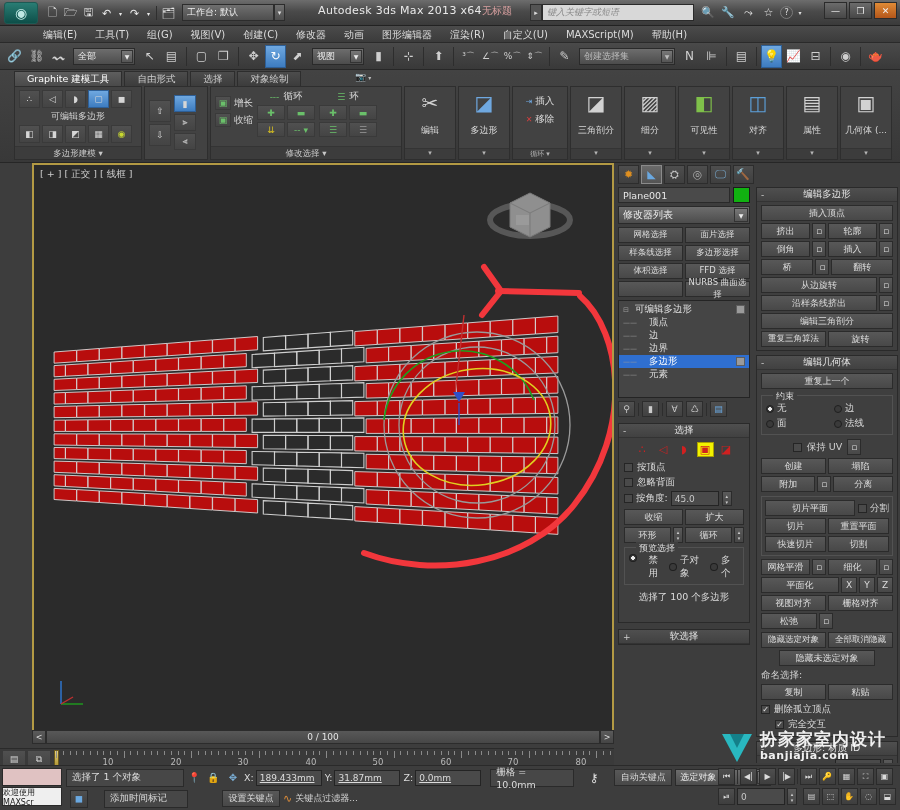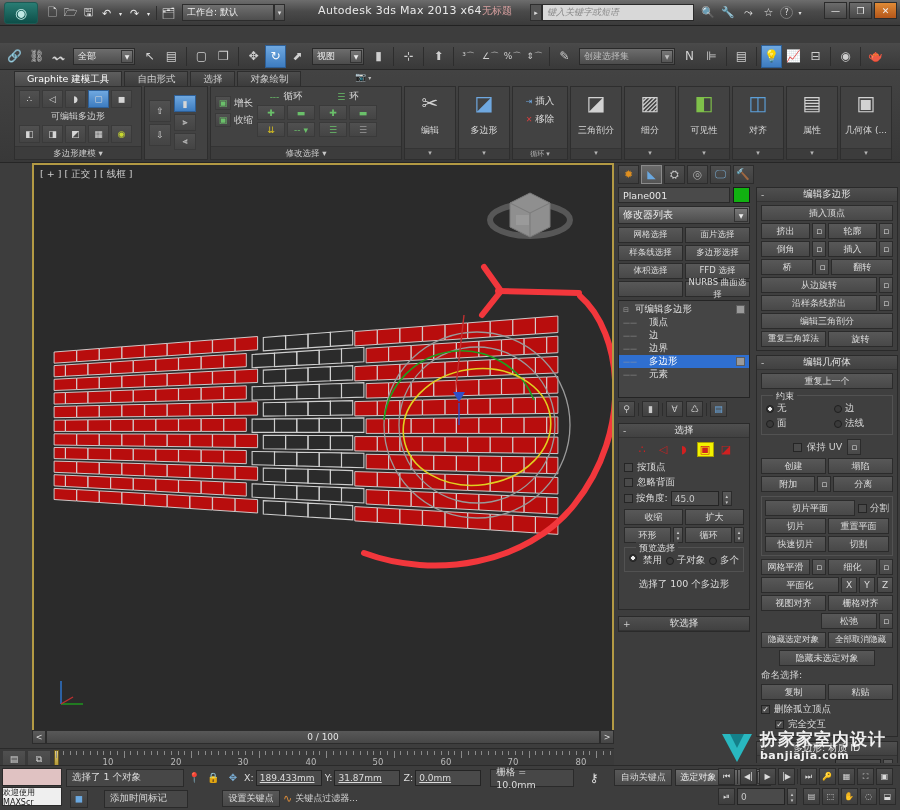--- a/index.html
+++ b/index.html
@@ -306,20 +306,34 @@
       <div class="ticon" style="border:1px solid #7a7a7a;border-radius:50%;width:13px;height:13px;font-size:8px">?</div>
       <div class="ticon" style="width:8px;font-size:6px">▾</div>
     </div>
     <div class="winbtns">
       <div class="wbtn">—</div>
       <div class="wbtn">❐</div>
       <div class="wbtn close">✕</div>
     </div>
   </div>
 
+  <div class="menubar" id="menubar">
+      <div class="menuitem">编辑(E)</div>
+      <div class="menuitem">工具(T)</div>
+      <div class="menuitem">组(G)</div>
+      <div class="menuitem">视图(V)</div>
+      <div class="menuitem">创建(C)</div>
+      <div class="menuitem">修改器</div>
+      <div class="menuitem">动画</div>
+      <div class="menuitem">图形编辑器</div>
+      <div class="menuitem">渲染(R)</div>
+      <div class="menuitem">自定义(U)</div>
+      <div class="menuitem">MAXScript(M)</div>
+      <div class="menuitem">帮助(H)</div>
+    </div>
 
   <div class="maintb">
     <div class="tb">🔗</div>
     <div class="tb">⛓</div>
     <div class="tb">〰</div>
     <div class="combo" style="width:62px;margin:0 3px">
       <span>全部</span>
       <span class="cb-arrow">▼</span>
     </div>
     <div class="tb">↖</div>
@@ -1058,21 +1072,21 @@
           <div style="display:flex;gap:2px;margin-top:2px;">
             <div class="btn" style="flex:1">环形</div>
             <div class="spin" style="height:16px">▴<br>▾</div>
             <div class="btn" style="flex:1">循环</div>
             <div class="spin" style="height:16px">▴<br>▾</div>
           </div>
 
           <div class="group">
             <span class="glabel">预览选择</span>
             <div class="radrow" style="justify-content:space-between">
-              <span style="display:flex;align-items:flex-start;gap:6px">
+              <span style="display:flex;align-items:flex-start;gap:12px">
                 <span class="rad on"></span>
                 <span>禁用</span>
               </span>
               <span style="display:flex;align-items:center;gap:3px">
                 <span class="rad"></span>
                 <span>子对象</span>
               </span>
               <span style="display:flex;align-items:center;gap:3px">
                 <span class="rad"></span>
                 <span>多个</span>
@@ -1208,21 +1222,21 @@
           <div style="display:flex;gap:2px;margin-top:2px">
             <div class="btn" style="flex:1">平面化</div>
             <div class="btn" style="width:16px">X</div>
             <div class="btn" style="width:16px">Y</div>
             <div class="btn" style="width:16px">Z</div>
           </div>
           <div class="grid2" style="margin-top:2px">
             <div class="btn">视图对齐</div>
             <div class="btn">栅格对齐</div>
           </div>
-          <div style="display:flex;gap:2px;margin-top:2px;justify-content:flex-end">
+          <div style="display:flex;gap:2px;margin-top:2px;justify-content:flex-start">
             <div class="btn" style="width:56px">松弛</div>
             <div class="btn" style="width:14px">▫</div>
           </div>
           <div style="display:flex;gap:2px;margin-top:3px">
             <div class="btn sm" style="flex:1">隐藏选定对象</div>
             <div class="btn sm" style="flex:1">全部取消隐藏</div>
           </div>
           <div class="btn" style="margin-top:2px;width:96px;margin-left:auto;margin-right:auto">隐藏未选定对象</div>
           <div style="font-size:9.5px;margin-top:3px">命名选择:</div>
           <div class="grid2" style="margin-top:2px">

